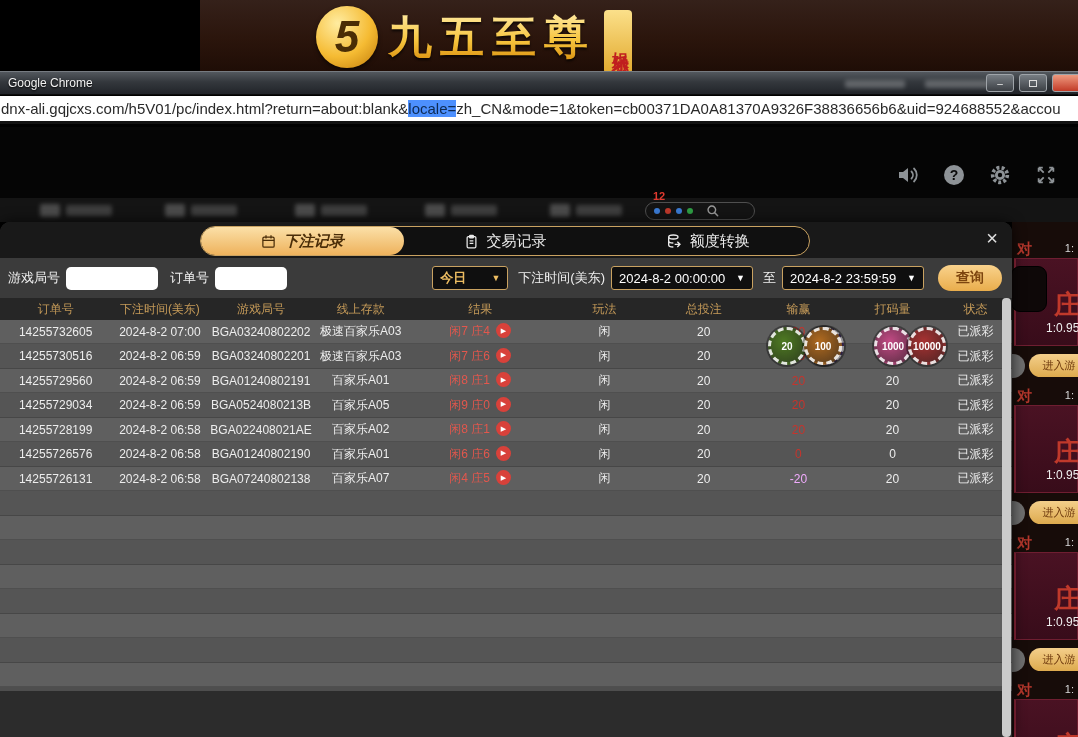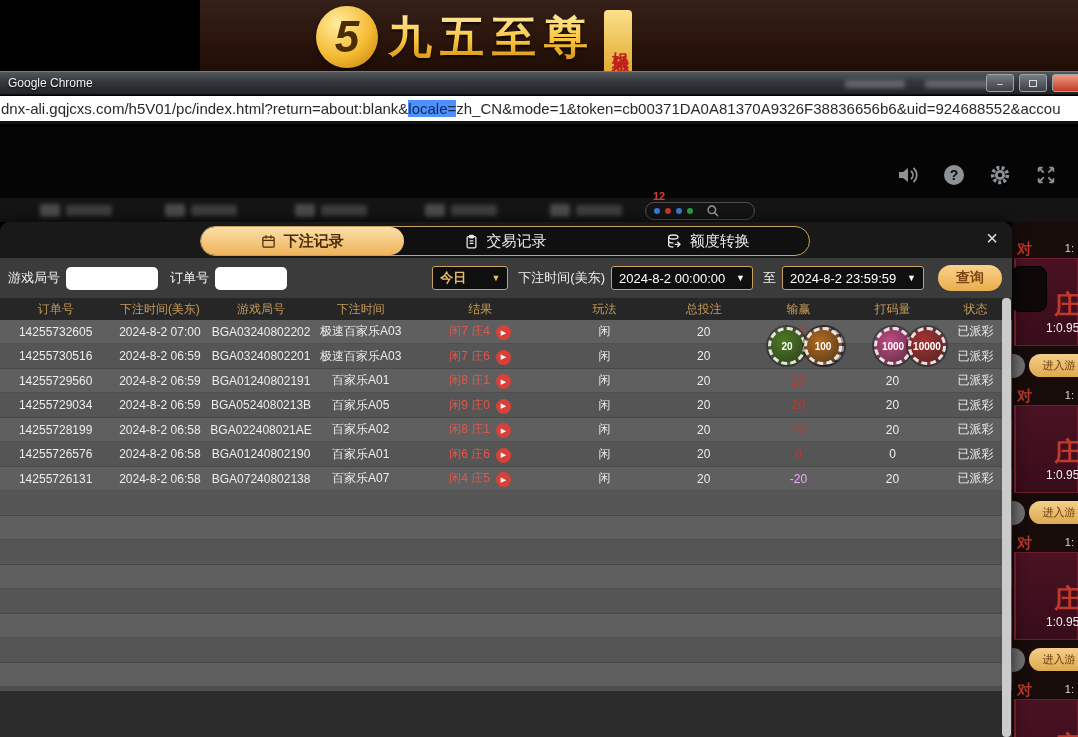--- a/index.html
+++ b/index.html
@@ -87,21 +87,21 @@
   
   .modal { position:absolute; left:0; top:222px; width:1012px; height:515px; background:#2c2c2c;
     border-radius:10px 10px 0 0; overflow:hidden; box-shadow:0 0 14px rgba(0,0,0,.7);
     --cols:11% 9.6% 10.4% 9.3% 14.3% 10.3% 9.3% 9.4% 9.2% 7.2%; }
   .modal-top { position:relative; height:36px; background:#191919; }
   .tabs { position:absolute; left:200px; top:4px; width:610px; height:30px; border:1px solid #c9a261;
     border-radius:16px; background:#101010; display:flex; overflow:hidden; }
   .tab { flex:1; display:flex; align-items:center; justify-content:center; gap:8px; color:#eaeaea;
     font-size:15px; cursor:pointer; }
   .tab.active { background:linear-gradient(180deg,#fbe0a8 0%,#eeb25c 100%); color:#4a2d08;
-    border-radius:16px; font-weight:bold; }
+    border-radius:16px; font-weight:bold;font-style:italic; }
   .close-x { position:absolute; right:14px; top:6px; color:#e0e0e0; font-size:20px; line-height:20px; cursor:pointer; }
 
   .filter-row { height:40px; background:#3b3b3b; display:flex; align-items:center; padding:0 8px;
     color:#f0f0f0; font-size:13px; }
   .flabel { margin-right:6px; white-space:nowrap; }
   .finput { height:23px; border:none; border-radius:5px; background:#fff; margin-right:12px; }
   .sel { height:24px; border:1px solid #c9a261; background:#0f0f0f; border-radius:3px;
     display:flex; align-items:center; justify-content:space-between; padding:0 7px; cursor:pointer; }
   .sel .caret { font-size:9px; margin-left:6px; }
   .sel-today { width:76px; color:#edbd62; font-weight:bold; margin-right:10px; }
@@ -109,21 +109,21 @@
   .query-btn { width:64px; height:26px; border-radius:13px; margin-left:14px; margin-right:2px;
     background:linear-gradient(180deg,#f9d28c,#e9ad4c); color:#7d450f; font-weight:bold; font-size:14px;
     display:flex; align-items:center; justify-content:center; cursor:pointer; }
 
   .thead { height:22px; background:#262626; display:grid; grid-template-columns:var(--cols);
     align-items:center; text-align:center; color:#c59a58; font-size:12px; }
   .tbody { position:relative; height:321px; background:#565656; }
   .trow { height:24.47px; display:grid; grid-template-columns:var(--cols); align-items:center;
     text-align:center; color:#ededed; font-size:12px; border-bottom:1px solid rgba(30,30,30,.25); }
   .trow.odd { background:#5f5f5f; } .trow.even { background:#555555; }
-  .result-cell { color:#e2574d; display:flex; align-items:flex-end; justify-content:center; gap:6px; }
+  .result-cell { color:#e2574d; display:flex; align-items:flex-start; justify-content:center; gap:6px; }
   .play-btn { width:15px; height:15px; border-radius:50%; background:#d8413a; color:#fff; font-size:7px;
     display:flex; align-items:center; justify-content:center; cursor:pointer; flex:0 0 auto; }
   .wl-red { color:#c6342c; } .wl-green { color:#f0abfc; }
 
   .sumrow { display:grid; grid-template-columns:var(--cols); align-items:center; text-align:center; font-size:12px; }
   .subtotal { height:24px; background:#1e1e1e; color:#c9a45e; }
   .subtotal .wl { color:#b52d27; }
   .totalrow { height:26px; background:#4e4e4e; color:#f2f2f2; }
   .totalrow .wl { color:#a63c38; }
   .total-label { display:flex; align-items:center; justify-content:center; gap:4px; }
@@ -353,21 +353,21 @@
         <span>2024-8-2 23:59:59</span>
           <span class="caret">▼</span>
       </div>
       <div class="query-btn">查询</div>
     </div>
 
     <div class="thead" id="thead">
         <div>订单号</div>
         <div>下注时间(美东)</div>
         <div>游戏局号</div>
-        <div>下注时间</div>
+        <div>线上存款</div>
         <div>结果</div>
         <div>玩法</div>
         <div>总投注</div>
         <div>输赢</div>
         <div>打码量</div>
         <div>状态</div>
       </div>
     <div class="tbody" id="tbody">
         <div class="trow odd">
           <div>14255732605</div>

